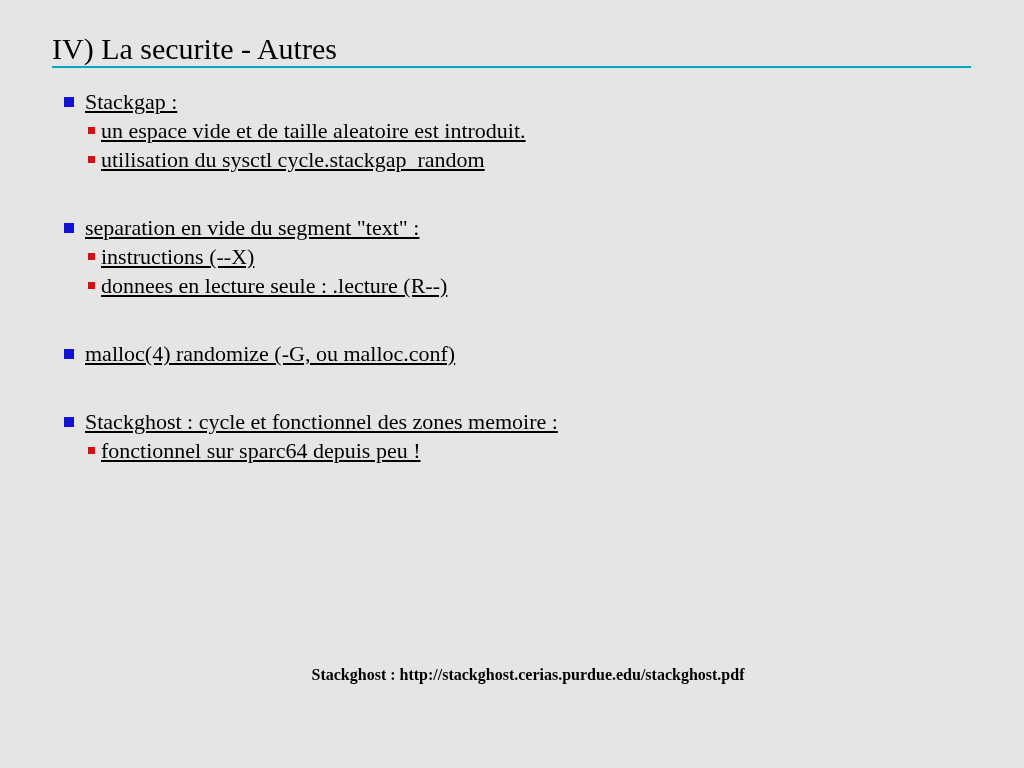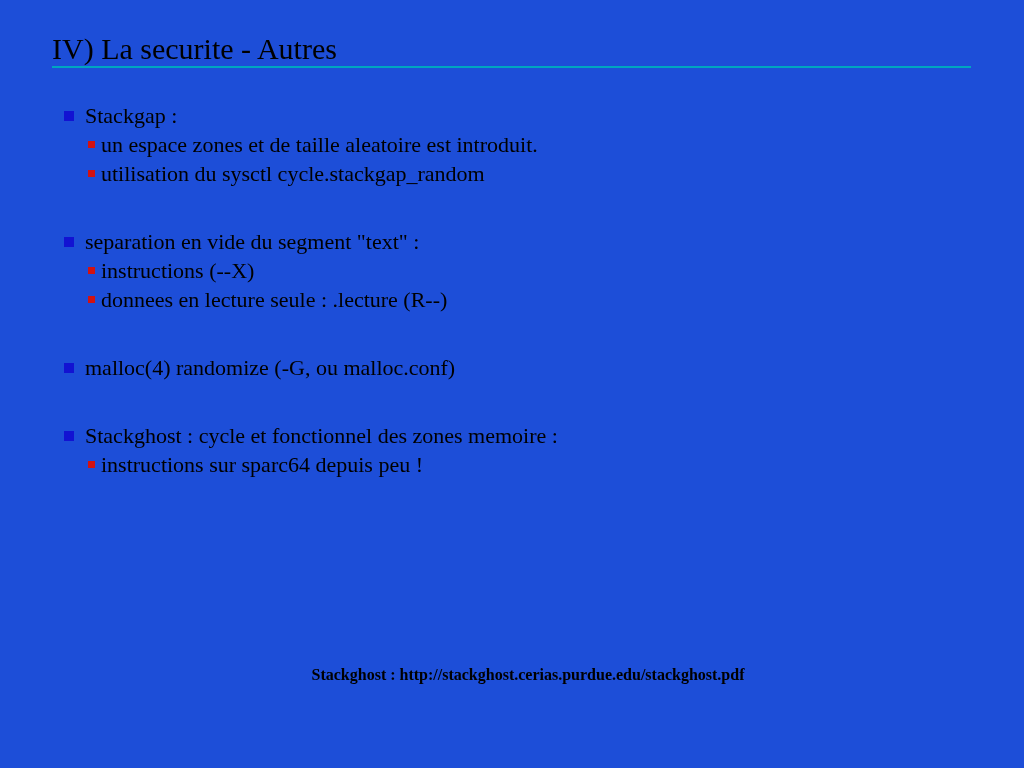--- a/index.html
+++ b/index.html
@@ -6,21 +6,21 @@
     margin: 0;
     padding: 0;
     background: #ffffff;
     font-family: "Liberation Serif", "DejaVu Serif", serif;
     color: #000000;
   }
   .slide {
     position: relative;
     width: 1024px;
     height: 768px;
-    background: #1d4ed8;
+    background: #e5e5e5;
     overflow: hidden;
   }
   .slide-title {
     position: absolute;
     left: 52px;
     top: 33px;
     font-size: 30px;
     line-height: 32px;
     font-weight: normal;
     margin: 0;
@@ -30,22 +30,23 @@
     position: absolute;
     left: 52px;
     top: 66px;
     width: 919px;
     height: 2px;
     background: var(--underline-color, #00a6c0);
   }
   .content {
     position: absolute;
     left: 52px;
-    top: 101px;
+    top: 87px;
     width: 920px;
+    text-decoration: underline;
   }
   .group {
     margin: 0 0 39px 0;
   }
   .line-l1, .line-l2 {
     position: relative;
     font-size: 22px;
     line-height: 29px;
     white-space: nowrap;
   }
@@ -89,21 +90,21 @@
 
   <div class="content">
 
     <div class="group">
       <div class="line-l1">
         <span class="sq-l1"></span>
         <span>Stackgap :</span>
       </div>
       <div class="line-l2">
         <span class="sq-l2"></span>
-        <span>un espace zones et de taille aleatoire est introduit.</span>
+        <span>un espace vide et de taille aleatoire est introduit.</span>
       </div>
       <div class="line-l2">
         <span class="sq-l2"></span>
         <span>utilisation du sysctl cycle.stackgap_random</span>
       </div>
     </div>
 
     <div class="group">
       <div class="line-l1">
         <span class="sq-l1"></span>
@@ -126,21 +127,21 @@
       </div>
     </div>
 
     <div class="group">
       <div class="line-l1">
         <span class="sq-l1"></span>
         <span>Stackghost : cycle et fonctionnel des zones memoire :</span>
       </div>
       <div class="line-l2">
         <span class="sq-l2"></span>
-        <span>instructions sur sparc64 depuis peu !</span>
+        <span>fonctionnel sur sparc64 depuis peu !</span>
       </div>
     </div>
 
   </div>
 
   <div class="footer-note">Stackghost : http://stackghost.cerias.purdue.edu/stackghost.pdf</div>
 
 </div>
 
 </body></html>

